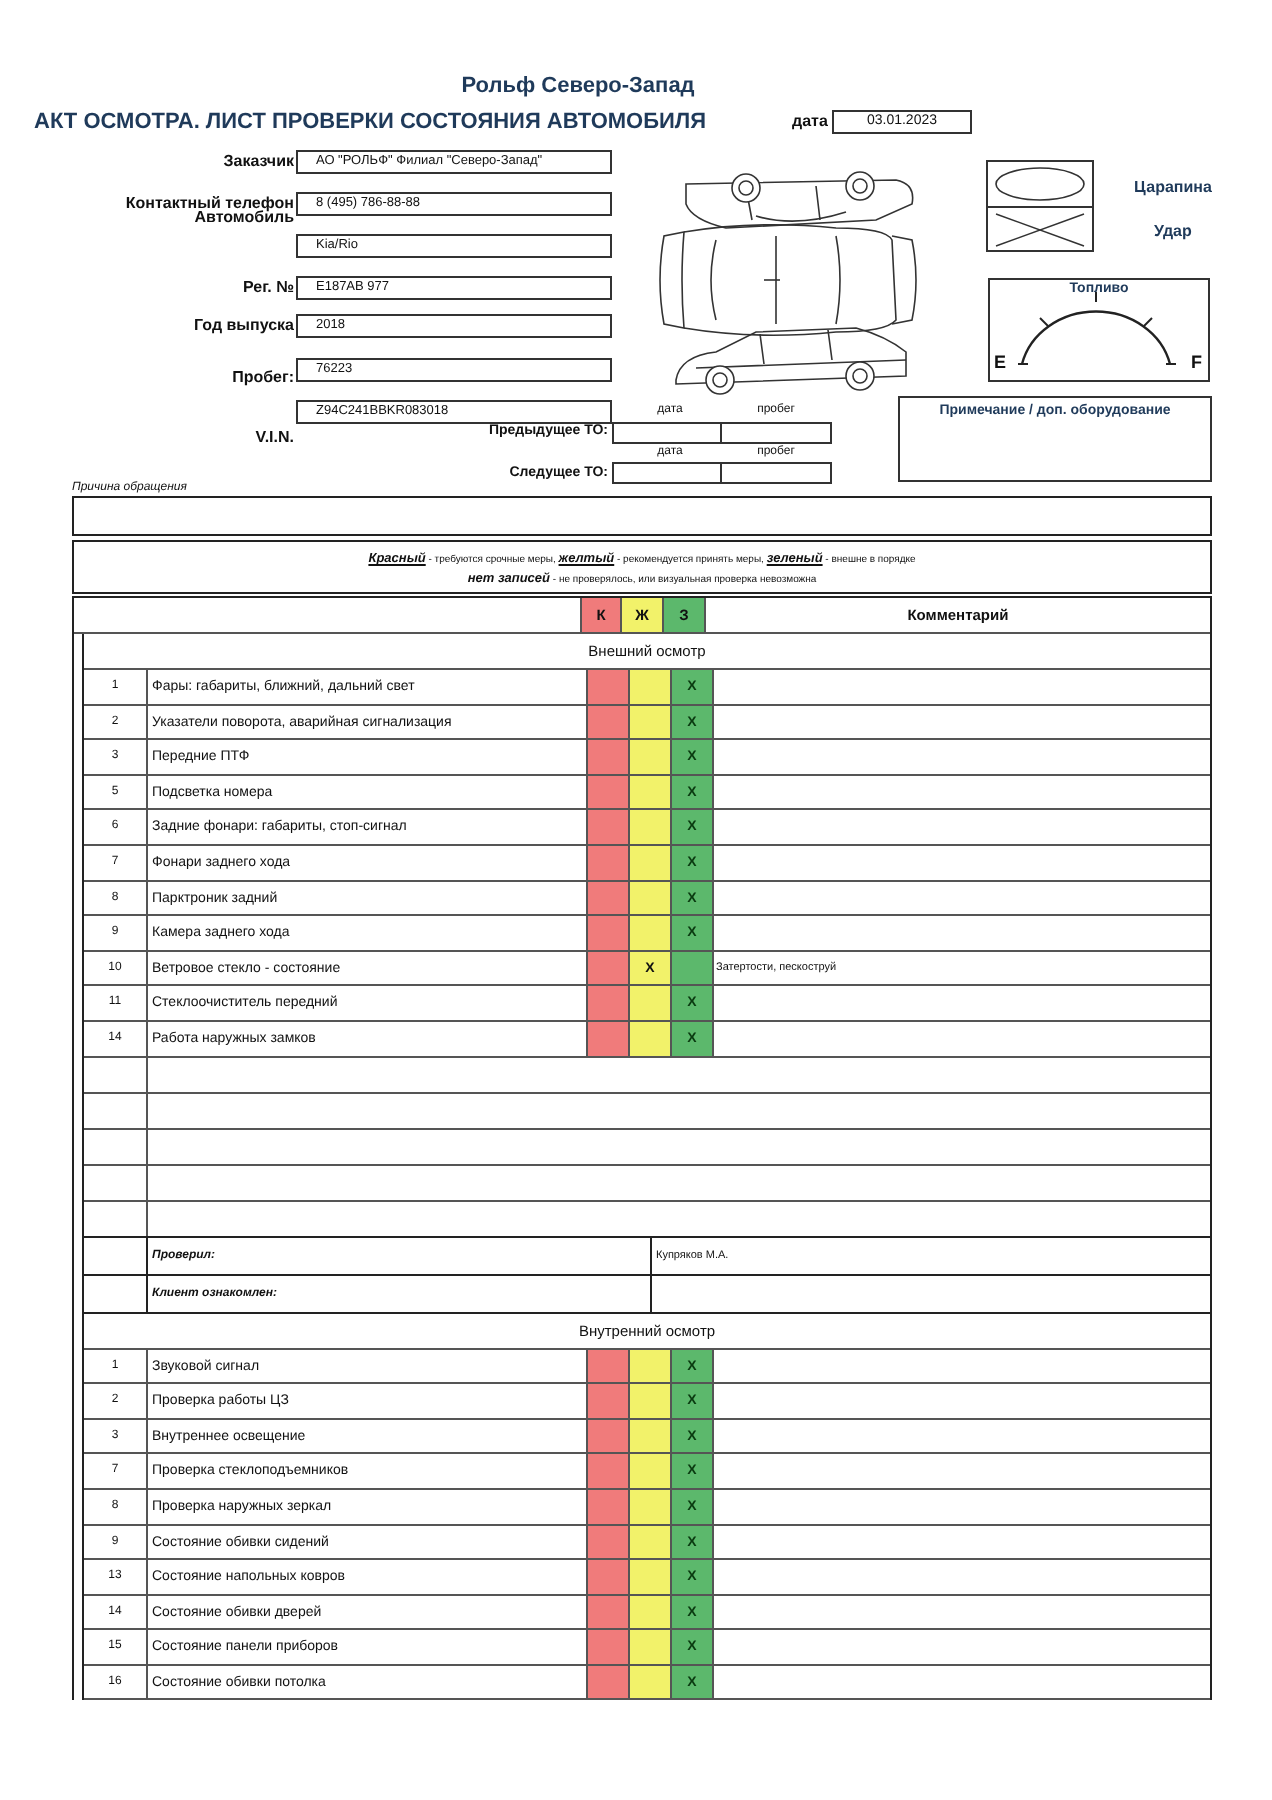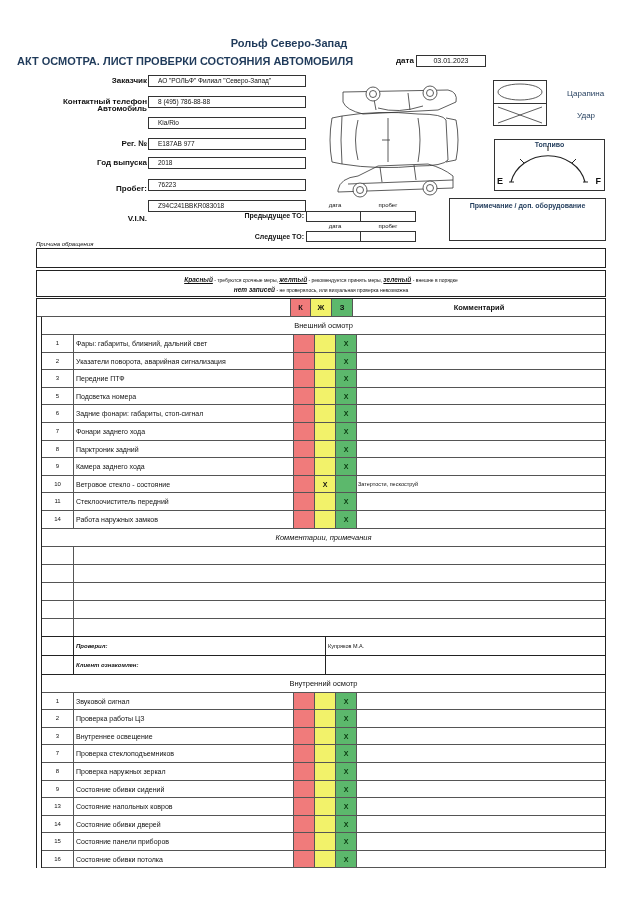--- a/index.html
+++ b/index.html
@@ -10,21 +10,21 @@
   .date-label { left: 396px; top: 56px; font-size: 8px; font-weight: bold; }
   .date-box { left: 416px; top: 55px; width: 70px; height: 12px; border: 1px solid #333; font-size: 7px; text-align: center; line-height: 10px; }
   .field-label { font-size: 8px; font-weight: bold; text-align: right; width: 140px; left: 7px; }
   .field-box { left: 148px; width: 158px; height: 12px; border: 1px solid #333; font-size: 6.5px; line-height: 10px; padding-left: 9px; }
   .small-label { font-size: 6px; text-align: center; }
   .to-label { font-size: 7px; font-weight: bold; text-align: right; width: 120px; left: 184px; }
   .to-box { height: 11px; border: 1px solid #333; }
   .legend-box { left: 493px; top: 80px; width: 54px; height: 46px; border: 1px solid #333; }
   .legend-box .half { height: 23px; border-bottom: 1px solid #333; position: relative; }
   .legend-box .half:last-child { border-bottom: none; }
-  .legend-text { font-size: 8px; font-weight: normal; color: #1f3a5a; padding-left: 12px; }
+  .legend-text { font-size: 8px; font-weight: bold; color: #1f3a5a; padding-left: 12px; }
   .fuel-box { left: 494px; top: 139px; width: 111px; height: 52px; border: 1px solid #333; }
   .fuel-title { position: absolute; top: 1px; width: 100%; text-align: center; font-size: 7px; font-weight: bold; color: #1f3a5a; }
   .note-box { left: 449px; top: 198px; width: 157px; height: 43px; border: 1px solid #333; }
   .note-title { text-align: center; font-size: 7px; font-weight: bold; color: #1f3a5a; margin-top: 3px; }
   .reason-label { left: 36px; top: 241px; font-size: 6px; font-style: italic; }
   .reason-box { left: 36px; top: 248px; width: 570px; height: 20px; border: 1.5px solid #222; }
   .legend-strip { left: 36px; top: 270px; width: 570px; height: 27px; border: 1.5px solid #222; text-align: center; font-size: 5px; padding-top: 4px; line-height: 10px; }
   .legend-strip b { font-size: 6.5px; text-decoration: underline; font-style: italic; }
   .legend-strip b.nu { text-decoration: none; }
   .main-table { left: 36px; top: 298px; width: 570px; border: 1.5px solid #222; border-bottom: none; }
@@ -251,21 +251,20 @@
         </div>
         <div class="row">
           <div class="c-num">14</div>
           <div class="c-name">Работа наружных замков</div>
           <div class="c-r"></div>
           <div class="c-y"></div>
           <div class="c-g">X</div>
           <div class="c-comment"></div>
         </div>
       </div>
-    <div class="section-row ital">Комментарии, примечания</div>
     <div class="blank-row">
         <div class="c-num"></div>
         <div style="flex:1"></div>
       </div>
     <div class="blank-row">
         <div class="c-num"></div>
         <div style="flex:1"></div>
       </div>
     <div class="blank-row">
         <div class="c-num"></div>

